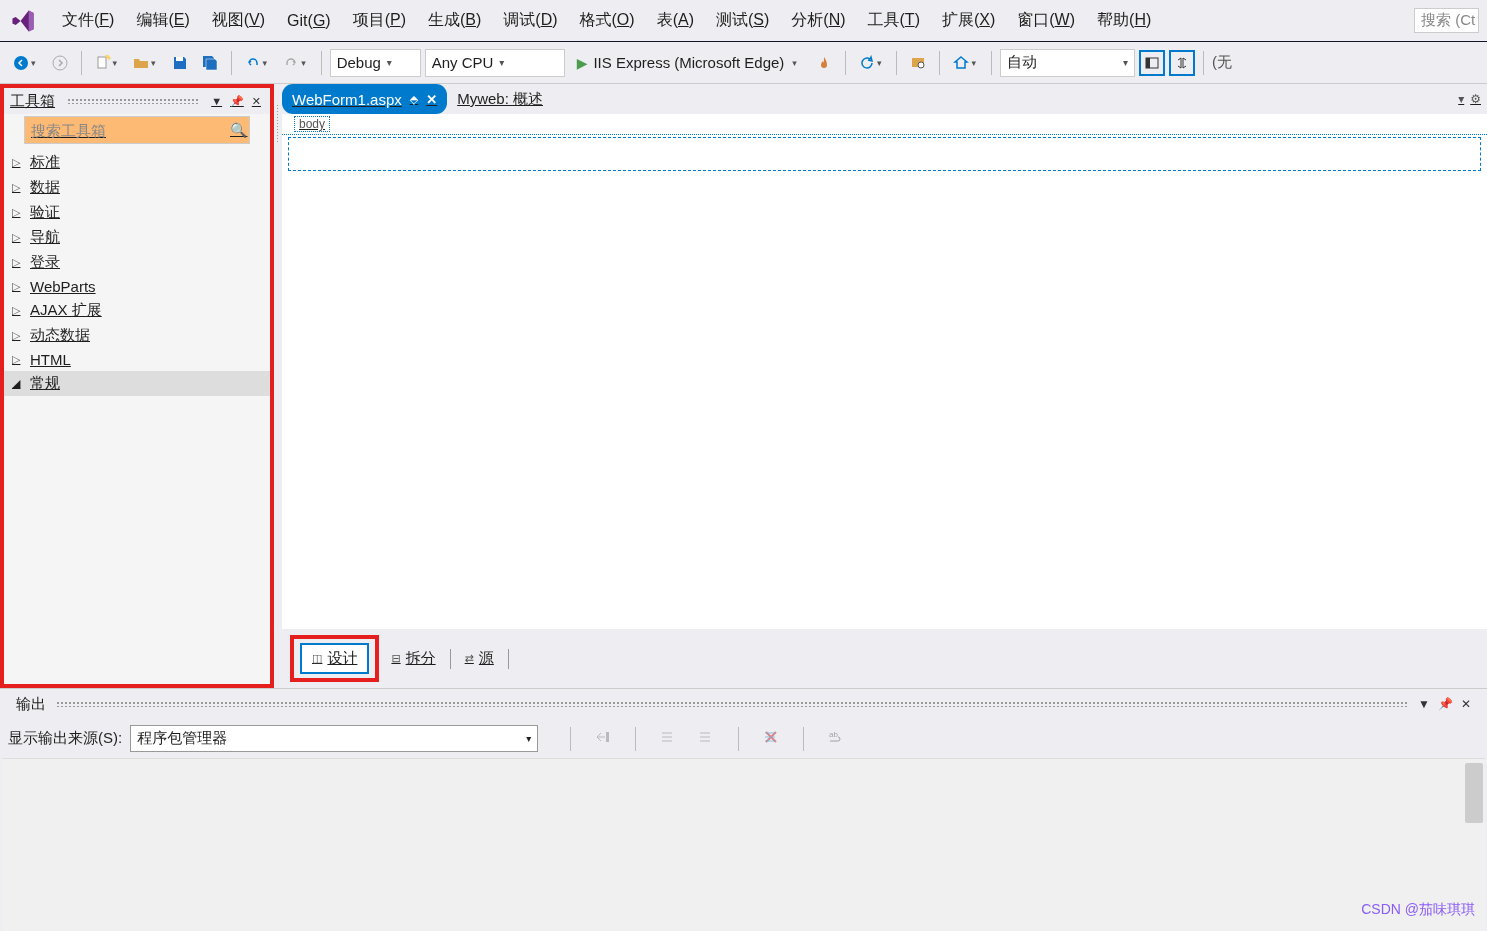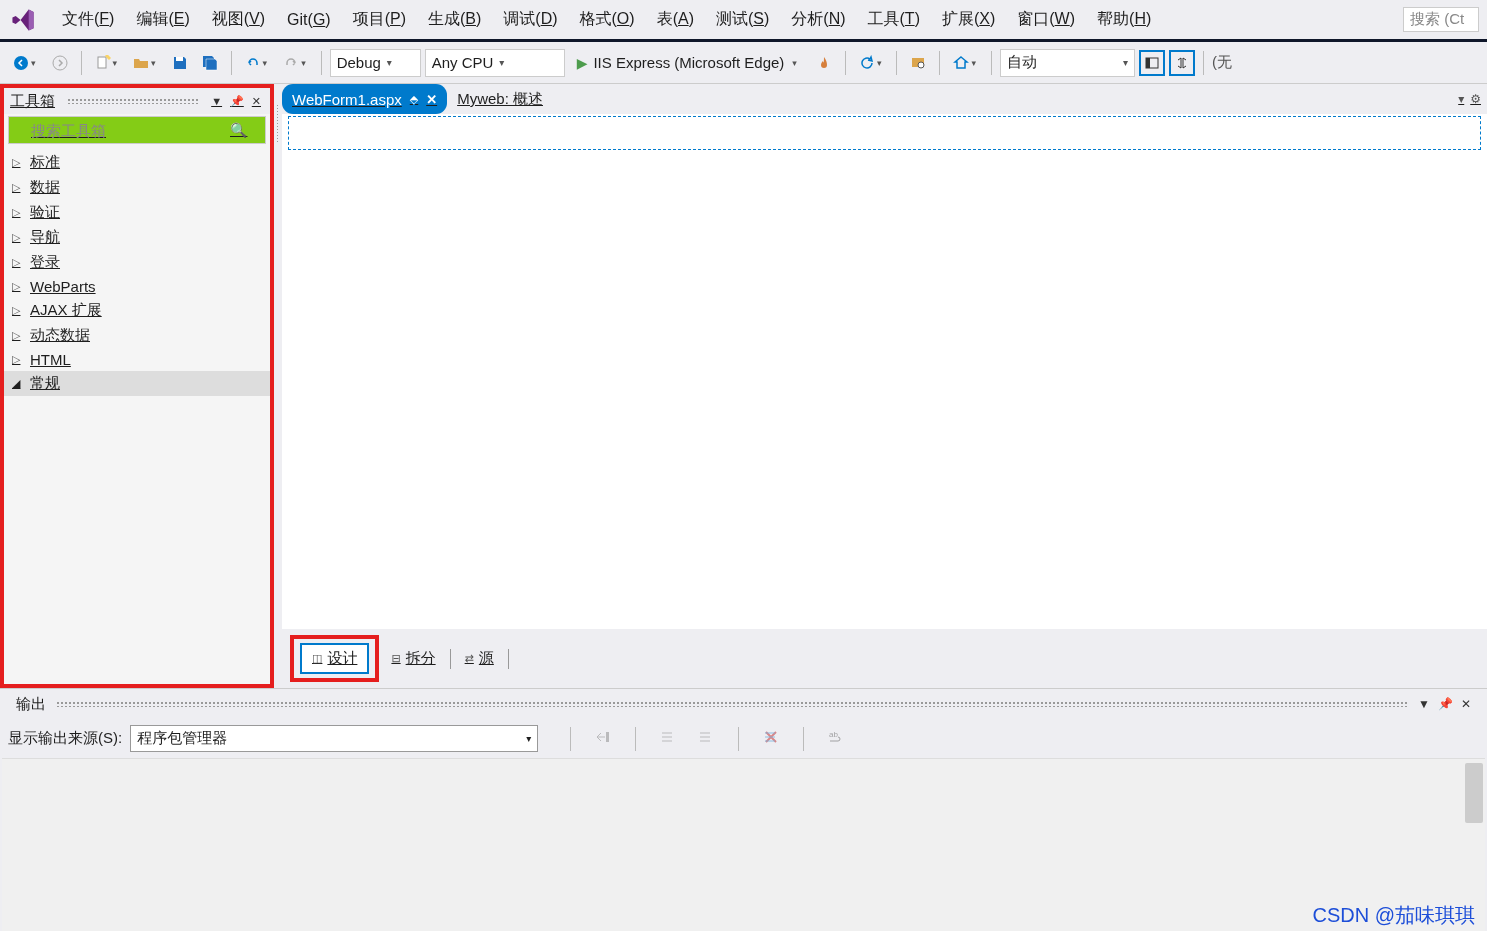--- a/index.html
+++ b/index.html
@@ -1,24 +1,24 @@
 <!DOCTYPE html>
 <html><head>
   <meta charset="utf-8">
   <style>
     * { box-sizing: border-box; margin: 0; padding: 0; font-family: "Microsoft YaHei", "Segoe UI", sans-serif; }
     body { background: #fff; font-size: 15px; color: #1e1e1e; overflow: hidden; width: 1487px; height: 931px; }
     
     
-    .menubar { display: flex; align-items: center; height: 42px; background: #eeeef2; border-bottom: 3px solid #0f172a; padding: 0 8px; gap: 2px; }
+    .menubar { display: flex; align-items: center; height: 42px; background: #eeeef2; border-bottom: 1px solid #0f172a; padding: 0 8px; gap: 2px; }
     .vs-logo { width: 30px; height: 30px; display: flex; align-items: center; justify-content: center; margin-right: 12px; }
     .vs-logo svg { width: 26px; height: 26px; }
     .menubar-item { padding: 4px 10px; cursor: default; font-size: 16px; }
     .menubar-item .key { text-decoration: underline; }
-    .search-box { margin-left: auto; border: 1px solid #ccc; background: #fff; padding: 2px 6px; font-size: 15px; color: #888; width: 76px; overflow: hidden; white-space: nowrap; }
+    .search-box { margin-left: auto; border: 1px solid #ccc; background: #fff; padding: 2px 6px; font-size: 15px; color: #888; width: 65px; overflow: hidden; white-space: nowrap; }
     
     
     .toolbar { display: flex; align-items: center; height: 42px; background: #eeeef2; border-bottom: 1px solid #ccc; padding: 0 8px; gap: 4px; }
     .tb-btn { display: flex; align-items: center; justify-content: center; padding: 3px 5px; height: 28px; cursor: default; }
     .tb-sep { width: 1px; height: 24px; background: #bbb; margin: 0 4px; }
     .tb-combo { display: flex; align-items: center; border: 1px solid #ccc; background: #fff; padding: 2px 6px; height: 28px; font-size: 15px; gap: 6px; }
     .tb-combo .chev { font-size: 10px; color: #555; }
     .tb-dd { font-size: 9px; color: #555; padding: 0 2px; }
     .run-btn { display: flex; align-items: center; gap: 6px; padding: 2px 8px; height: 28px; }
     .play-icon { color: #4d9c4d; font-size: 14px; }
@@ -29,21 +29,21 @@
     
     .main { display: flex; height: 604px; position: relative; text-decoration: underline; }
     
     
     .toolbox { width: 274px; background: #f5f5f5; border: 4px solid #e51e1e; position: relative; }
     .toolbox-header { display: flex; align-items: center; background: #eeeef2; padding: 2px 6px; font-size: 15px; height: 26px; }
     .toolbox-header-text { margin-right: 4px; }
     .dots { flex: 1; margin: 0 8px; height: 6px; background-image: radial-gradient(circle, #999 0.8px, transparent 0.8px); background-size: 4px 4px; }
     .toolbox-controls { display: flex; gap: 2px; margin-left: auto; }
     .toolbox-controls span { font-size: 11px; color: #333; cursor: default; padding: 1px 3px; }
-    .toolbox-search { display: flex; align-items: center; border: 1px solid #ccc; background: #84cc16; margin: 2px 4px; padding: 2px 22px; height: 28px; }
+    .toolbox-search { display: flex; align-items: center; border: 1px solid #ccc; background: #fdba74; margin: 2px 20px; padding: 2px 6px; height: 28px; }
     .toolbox-search input { border: none; outline: none; flex: 1; font-size: 15px; background: transparent; }
     .toolbox-search input::placeholder { color: #888; }
     .search-icon-sm { color: #555; font-size: 14px; }
     .tree { padding: 4px 0; }
     .tree-item { display: flex; align-items: center; padding: 3px 8px; font-size: 15px; cursor: default; gap: 6px; }
     .tree-item.selected { background: #dddddd; }
     .tree-arrow { font-size: 11px; color: #555; width: 12px; display: inline-block; }
     .tree-arrow.open { color: #1e1e1e; }
     .empty-msg { padding: 10px 12px; font-size: 15px; text-align: center; line-height: 1.5; }
     .splitter-v { width: 8px; background: #eeeef2; cursor: ew-resize; position: relative; }
@@ -78,21 +78,21 @@
     .output-controls { display: flex; gap: 8px; }
     .output-controls span { font-size: 12px; color: #333; cursor: default; }
     .output-toolbar { display: flex; align-items: center; background: #eeeef2; padding: 6px 8px; gap: 8px; }
     .out-label { font-size: 15px; }
     .out-combo { border: 1px solid #999; background: #fff; padding: 3px 6px; width: 408px; display: flex; justify-content: space-between; align-items: center; font-size: 15px; }
     .out-icons { display: flex; gap: 18px; margin-left: 20px; }
     .out-icon { width: 20px; height: 20px; display: flex; align-items: center; justify-content: center; opacity: 0.5; }
     .out-content { background: #f0f0f0; height: 185px; margin: 0 2px; border-top: 1px solid #ddd; position: relative; }
     .scroll-v { position: absolute; right: 2px; top: 4px; width: 18px; height: 60px; background: #ccc; border-radius: 2px; }
     
-    .watermark { position: fixed; bottom: 2px; right: 12px; font-size: 20px; color: #1d4ed8; }
+    .watermark { position: fixed; bottom: 12px; right: 12px; font-size: 14px; color: #8b5cf6; }
     
     svg.icon { width: 16px; height: 16px; }
   </style>
 </head>
 <body>
 
 <div class="menubar">
   <div class="vs-logo">
     <svg viewBox="0 0 32 32">
         <path fill="#68217a" d="M23 3l-10 13L7 11l-4 2v6l4 2 6-5 10 13 6-3V6z"></path>
@@ -299,20 +299,23 @@
         <span class="tab-close">✕</span>
       </div>
       <div class="tab">
         <span>Myweb: 概述</span>
       </div>
       <div class="tabs-end">
         <span>▾</span>
         <span>⚙</span>
       </div>
     </div>
+    <div class="breadcrumb">
+      <span class="bc-item">body</span>
+    </div>
     <div class="design-surface">
       <div class="dotted-box"></div>
     </div>
     <div class="viewmode-row">
       <div class="viewmode-wrap">
         <div class="vm-btn active">
             <span class="vm-icon">◫</span>
             <span>设计</span>
           </div>
       </div>

